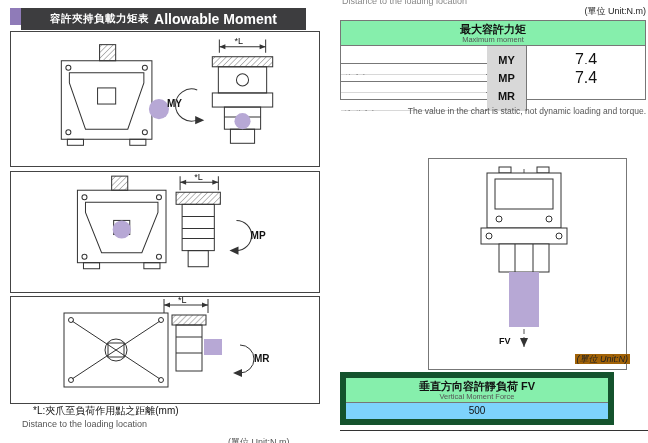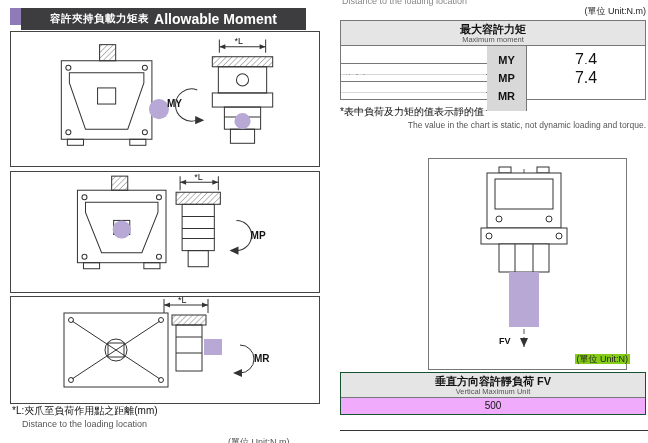--- a/index.html
+++ b/index.html
@@ -12,46 +12,46 @@
   .hdr-accent{width:11px;height:17px;background:#8f7bb8;}
   .hdr-main{flex:1;background:#3d3d3f;color:#fff;display:flex;align-items:center;justify-content:center;gap:5px;}
   .hdr-zh{font-size:10.5px;font-weight:bold;letter-spacing:.5px;}
   .hdr-en{font-size:14px;font-weight:bold;}
   .diag-box{position:absolute;left:10px;width:308px;border:1px solid #444;background:#fff;}
   .box1{top:31px;height:134px;}
   .box2{top:171px;height:120px;}
   .box3{top:296px;height:106px;}
   .diag{display:block;width:100%;height:100%;}
   .footnote{position:absolute;left:12px;top:404px;}
-  .fn-zh{font-size:10px;color:#111;}
+  .fn-zh{font-size:10px;color:#111;margin-left:21px;}
   .fn-en{font-size:9px;color:#555;margin-left:10px;margin-top:1px;}
   .bottom-partial{position:absolute;left:228px;top:436px;font-size:9px;color:#555;white-space:nowrap;}
   
   .top-partial{position:absolute;left:342px;top:-4px;font-size:9px;color:#888;white-space:nowrap;}
   .unit-label{position:absolute;font-size:9px;color:#222;text-align:right;white-space:nowrap;}
   .unit-nm{left:340px;top:5px;width:306px;}
   .unit-n{left:340px;top:353px;width:290px;}
-  .unit-n span{background:#84cc16;padding:0 2px;}
+  .unit-n span{background:#a16207;padding:0 2px;font-style:italic;}
   .mtable{position:absolute;left:340px;top:20px;width:306px;border:1px solid #777;box-sizing:border-box;}
-  .mtable-header{background:#e5e5e5;border-bottom:1px solid #777;text-align:center;padding:2px 0 1px;}
+  .mtable-header{background:#86efac;border-bottom:1px solid #777;text-align:center;padding:2px 0 1px;}
   .tbl-title-zh{font-size:11px;font-weight:bold;line-height:1.15;}
   .tbl-title-en{font-size:7.5px;color:#555;line-height:1.1;}
   .mrow{display:grid;grid-template-columns:146px 40px 1fr;border-bottom:1px solid #777;height:17px;}
   .mrow:last-child{border-bottom:none;}
   .mcell-name{background:#d8d8d8;border-right:1px solid #777;padding:1px 3px 0;overflow:hidden;margin-top:28px;}
   .name-zh{font-size:9px;font-weight:bold;line-height:1.05;}
   .name-en{font-size:6px;color:#555;line-height:1;white-space:nowrap;}
   .mcell-sym{background:#d8d8d8;border-right:1px solid #777;display:flex;align-items:center;justify-content:center;font-weight:bold;font-size:11px;}
   .mcell-val{display:flex;align-items:center;justify-content:center;font-size:16px;background:#fff;}
   .note{position:absolute;left:340px;top:105px;width:306px;}
   .note-zh{font-size:10px;color:#111;}
   .note-en{font-size:8.5px;color:#555;margin-top:1px;text-align:right;}
   .fv-box{position:absolute;left:428px;top:158px;width:197px;height:210px;border:1px solid #777;background:#fff;}
-  .fvtable{position:absolute;left:340px;top:372px;width:306px;border:1px solid #14532d;box-sizing:border-box;}
-  .fv-value{height:16px;display:flex;align-items:center;justify-content:center;font-size:10px;background:#f0abfc;border-top:1px solid #777;}
+  .fvtable{position:absolute;left:340px;top:372px;width:274px;border:6px solid #14532d;box-sizing:border-box;}
+  .fv-value{height:16px;display:flex;align-items:center;justify-content:center;font-size:10px;background:#7dd3fc;border-top:1px solid #777;}
   .long-rule{position:absolute;left:340px;top:430px;width:308px;border-top:1px solid #333;}
   text{font-family:"Liberation Sans","DejaVu Sans",sans-serif;}
 </style>
 </head>
 <body>
 
 <div class="page">
 
   <svg width="0" height="0" style="position:absolute" aria-hidden="true">
     <defs>
@@ -207,21 +207,20 @@
     <div class="mrow">
       <div class="mcell-name">
         <div class="name-zh">滾動力矩</div>
         <div class="name-en">Allowable rolling moment</div>
       </div>
       <div class="mcell-sym">MR</div>
     </div>
   </div>
 
   <div class="note">
-    <div class="note-zh">*表中負荷及力矩的值表示靜的值</div>
     <div class="note-en">The value in the chart is static, not dynamic loading and torque.</div>
   </div>
 
   <div class="fv-box">
     <svg class="diag" viewBox="0 0 197 210">
       <line x1="95" y1="10" x2="95" y2="188" stroke="#555" stroke-width="1" stroke-dasharray="5 3"></line>
       <g stroke="#333" fill="#fff" stroke-width="1">
         <rect x="70" y="8" width="12" height="6"></rect>
         <rect x="108" y="8" width="12" height="6"></rect>
         <rect x="58" y="14" width="74" height="55"></rect>
@@ -239,20 +238,20 @@
       <polygon points="91,179 99,179 95,188" fill="#333"></polygon>
       <text x="70" y="185" font-size="9" font-weight="bold" fill="#111">FV</text>
     </svg>
   </div>
 
   <div class="unit-label unit-n"><span>(單位 Unit:N)</span></div>
 
   <div class="fvtable">
     <div class="mtable-header" style="border-bottom:none;">
       <div class="tbl-title-zh">垂直方向容許靜負荷 FV</div>
-      <div class="tbl-title-en">Vertical Maximum Unit</div>
+      <div class="tbl-title-en">Vertical Moment Force</div>
     </div>
     <div class="fv-value">500</div>
   </div>
 
   <div class="long-rule"></div>
 
 </div>
 
 </body></html>

